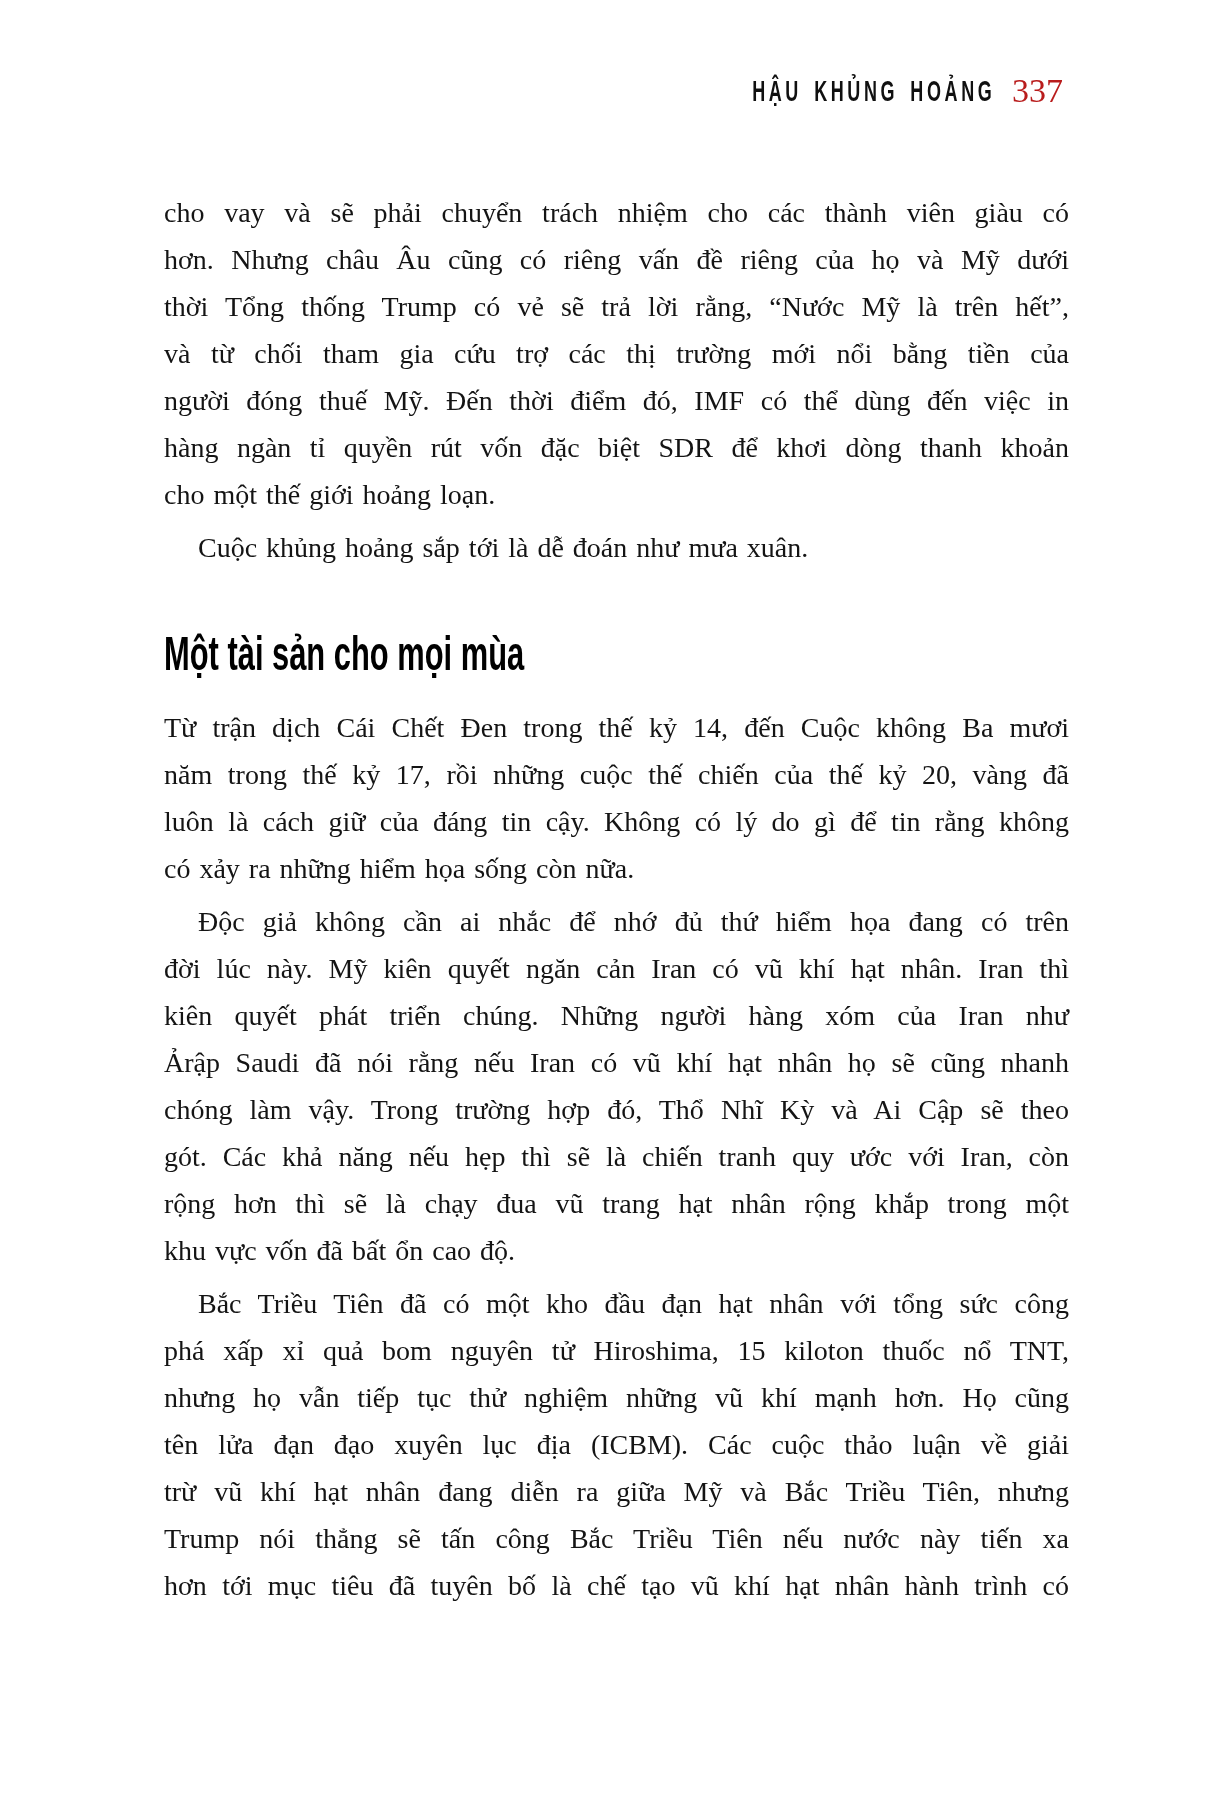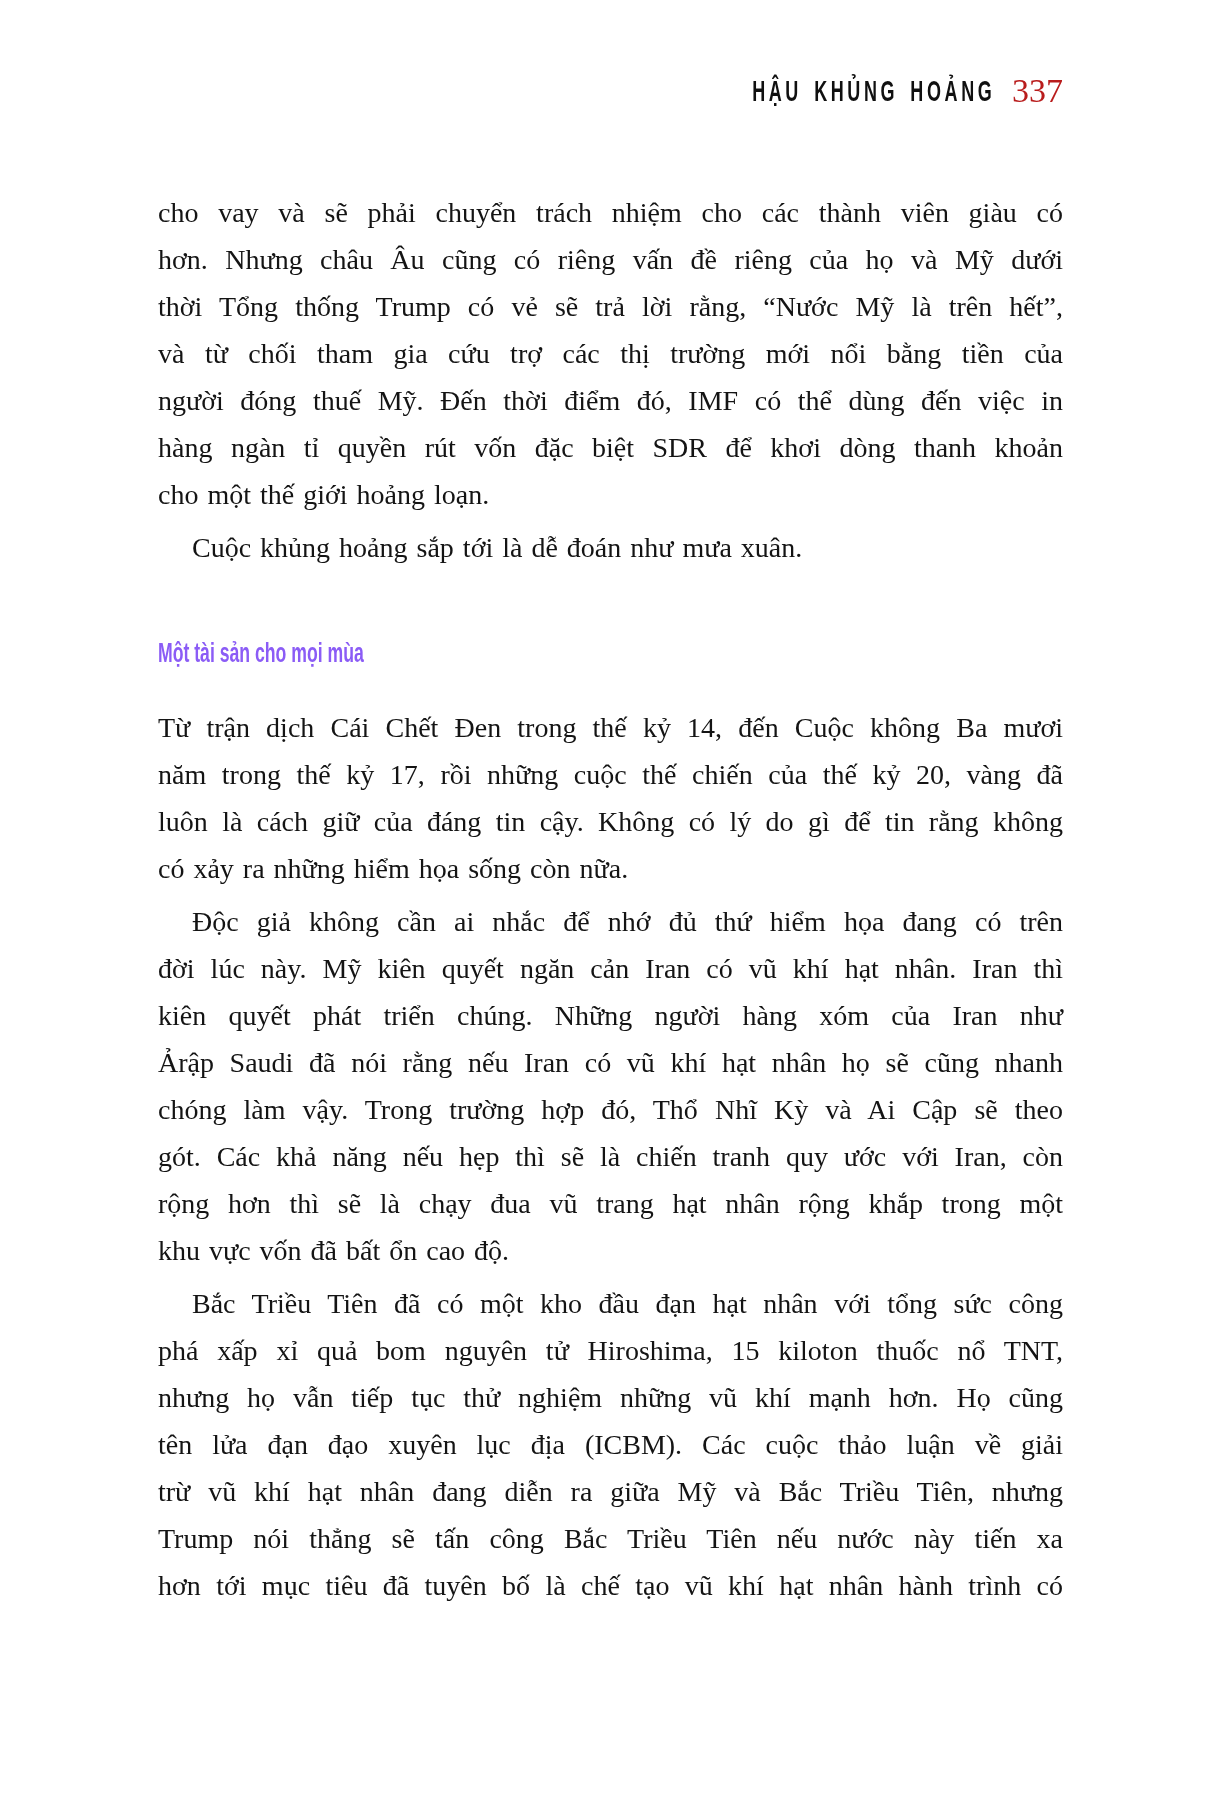--- a/index.html
+++ b/index.html
@@ -44,21 +44,21 @@
     font-family: "Liberation Serif", "DejaVu Serif", serif;
     font-size: 34px;
     line-height: 34px;
     color: #b91c1c;
   }
 
   
   .body-text {
     position: absolute;
     top: 189px;
-    left: 158px;
+    left: 164px;
     width: 905px;
   }
   .para { margin: 0; }
   .para + .para { margin-top: 6px; }
   .line {
     font-size: 28px;
     line-height: 47px;
     text-align: justify;
     text-align-last: justify;
     word-spacing: 2px;
@@ -68,23 +68,23 @@
     text-align: left;
     text-align-last: left;
   }
   .para.indent .line:first-child { text-indent: 34px; }
 
   .section-heading {
     margin: 57px 0 26px 0;
     height: 50px;
     font-family: "Liberation Sans", "DejaVu Sans", sans-serif;
     font-weight: bold;
-    font-size: 28px;
+    font-size: 49px;
     line-height: 50px;
-    color: #8b5cf6;
+    color: #000000;
     white-space: nowrap;
   }
   .section-heading .hx {
     display: inline-block;
     transform: scaleX(0.63);
     transform-origin: left center;
   }
 </style>
 </head>
 <body>

